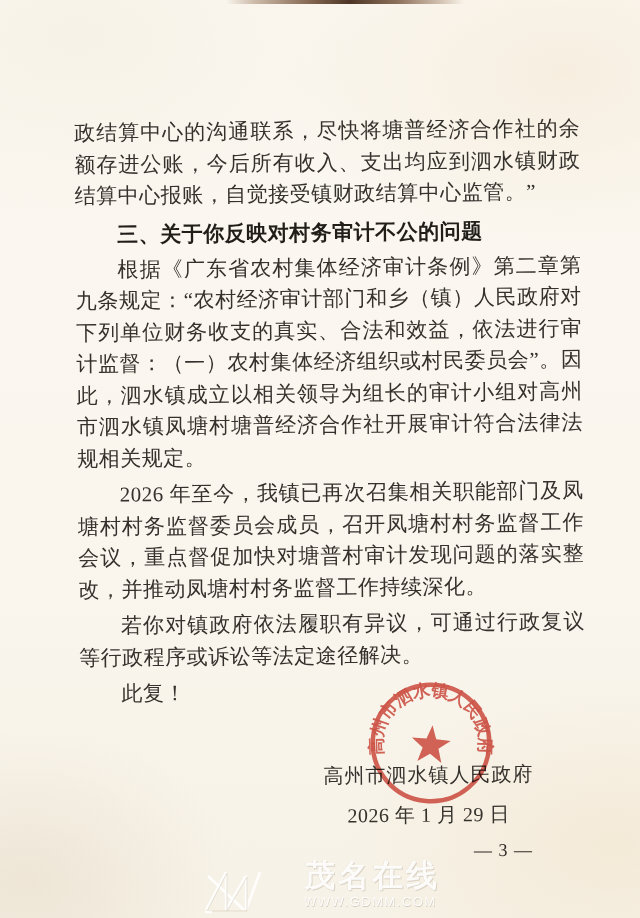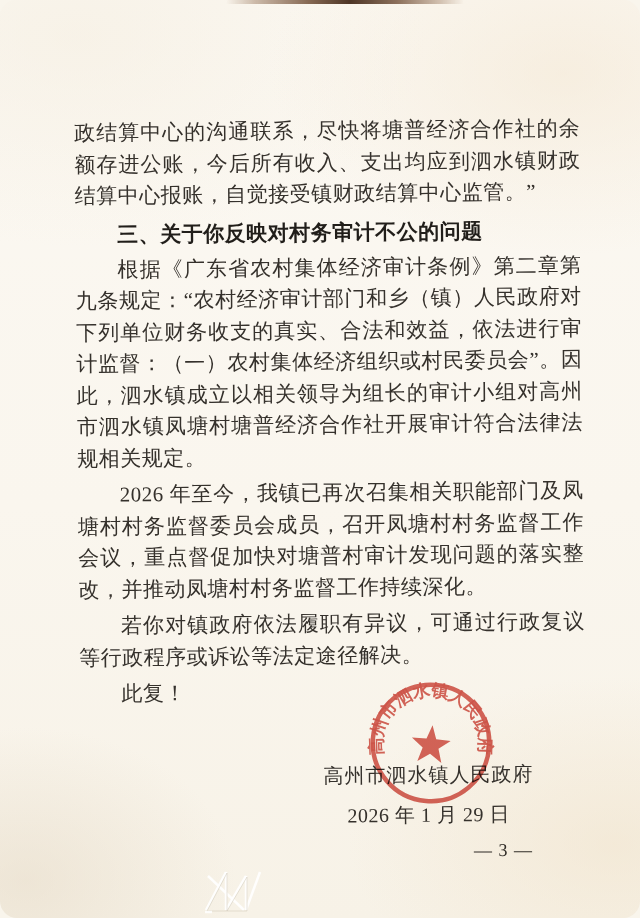--- a/index.html
+++ b/index.html
@@ -11,21 +11,20 @@
     background: #f9f5ec;
   }
   .paper {
     position: absolute; inset: 0;
     background:
       radial-gradient(ellipse 420px 260px at 88% 8%,  rgba(243,230,209,0.55), transparent 70%),
       radial-gradient(ellipse 300px 220px at 4% 96%,  rgba(228,216,196,0.50), transparent 70%),
       radial-gradient(ellipse 380px 240px at 96% 92%, rgba(240,226,202,0.55), transparent 70%),
       radial-gradient(ellipse 500px 300px at 12% 4%,  rgba(243,235,219,0.45), transparent 70%),
       linear-gradient(180deg, #fbf8f2 0%, #faf6ee 55%, #f7f2e7 100%);
-    border-radius: 17px;
   }
   
   .scan-edge {
     position: absolute; top: 0px; left: 226px; width: 238px; height: 4px;
     border-radius: 2px;
     background: linear-gradient(90deg,
       transparent 0%, rgba(122,77,44,0.35) 12%, rgba(94,56,30,0.75) 35%,
       rgba(58,32,16,0.9) 52%, rgba(94,56,30,0.7) 72%, rgba(122,77,44,0.3) 90%, transparent 100%);
     filter: blur(0.7px);
   }
@@ -140,14 +139,18 @@
         <path d="M24 44 L44 10"></path>
         <path d="M44 10 L44 44"></path>
         <path d="M44 44 L58 6"></path>
       </g>
       <g fill="none" stroke="rgba(200,192,176,0.45)" stroke-width="1">
         <path d="M5 45 L25 7 L25 45 Z"></path>
         <path d="M25 45 L45 11 L45 45 Z"></path>
       </g>
       <path d="M3 46 L10 46" stroke="rgba(255,255,255,0.85)" stroke-width="2.5" fill="none"></path>
     </svg>
+    <div class="wm-text">
+      <div class="wm-name">茂名在线</div>
+      <div class="wm-url">WWW.GDMM.COM</div>
+    </div>
   </div>
 </div>
 
 </body></html>

